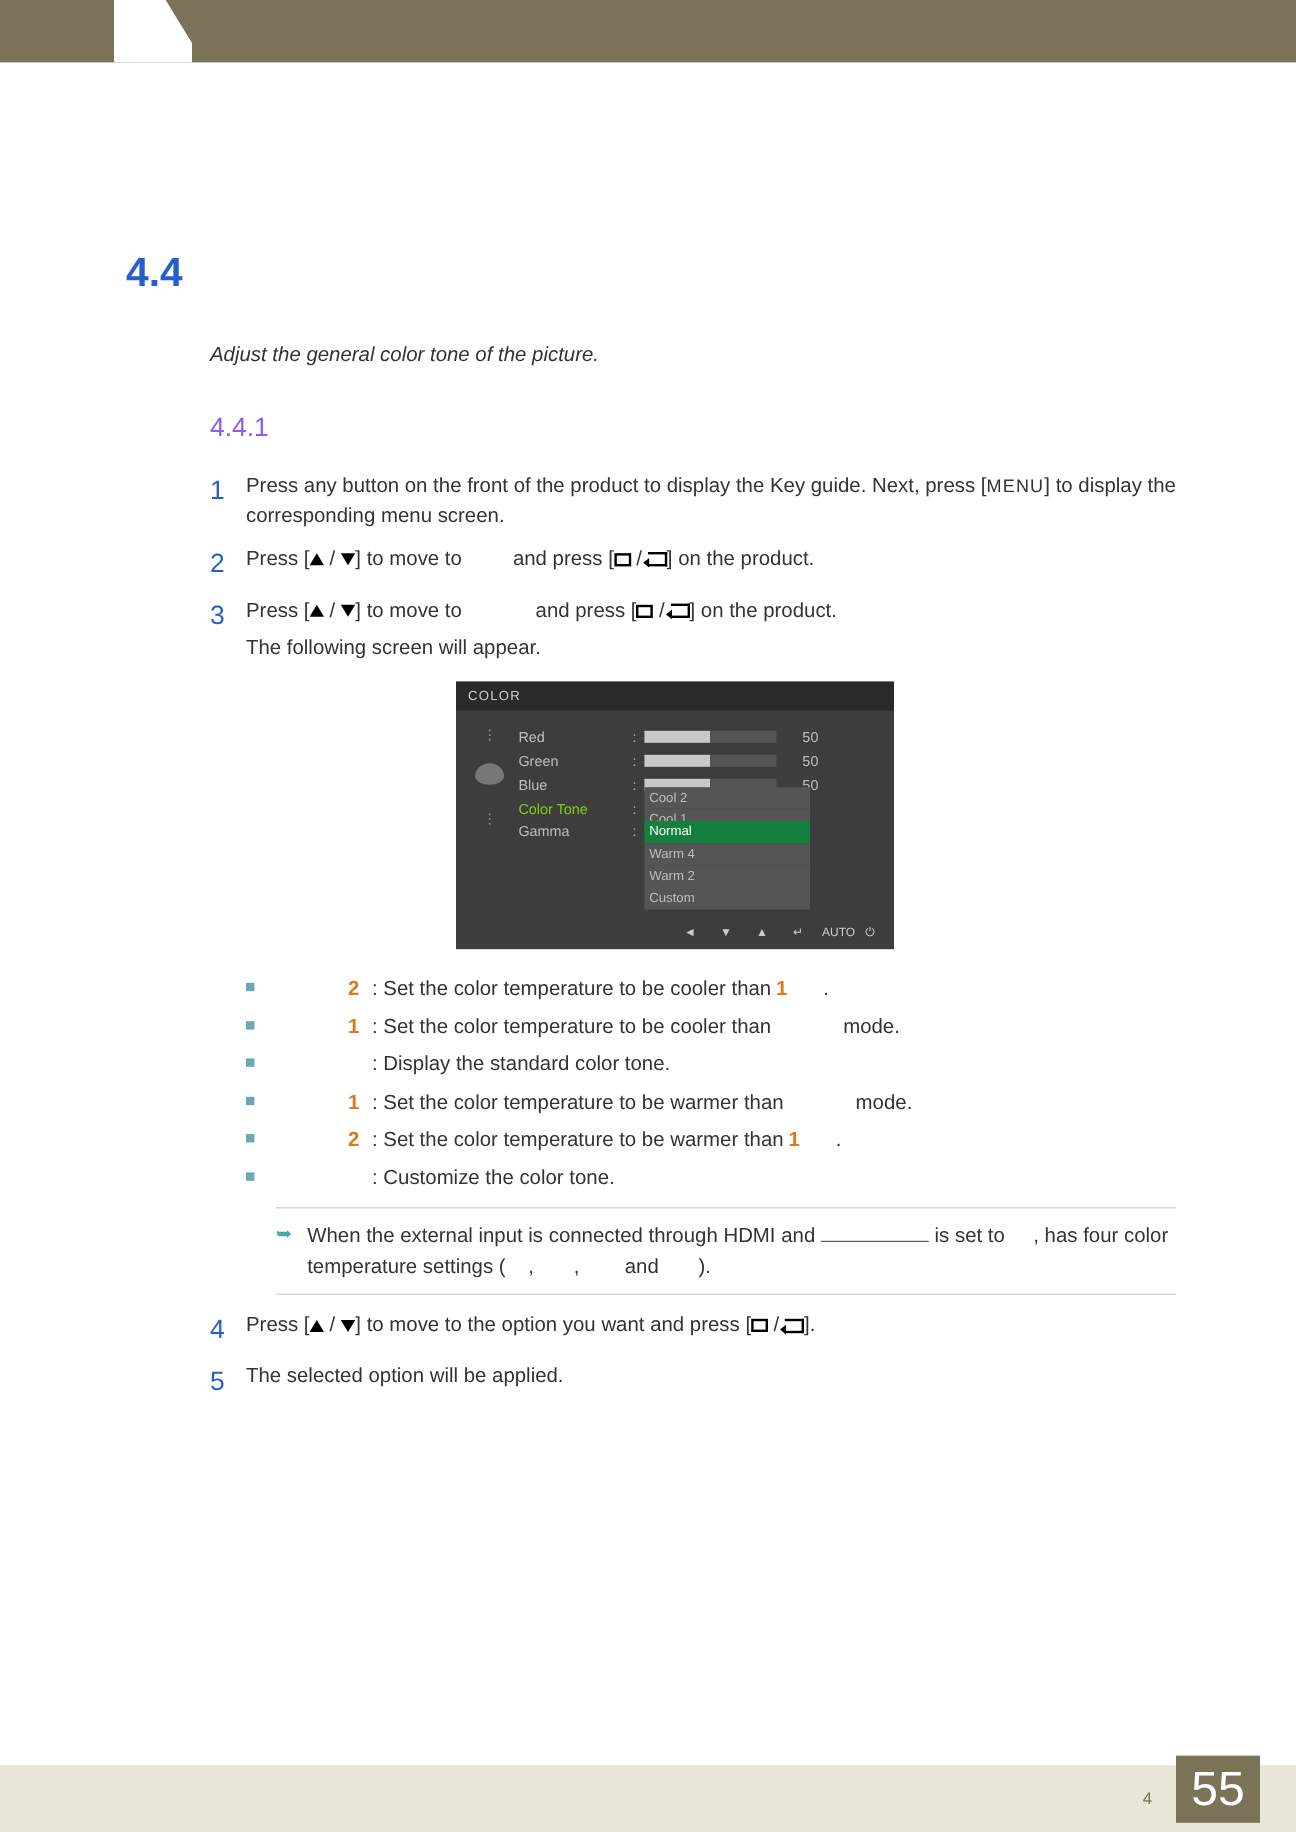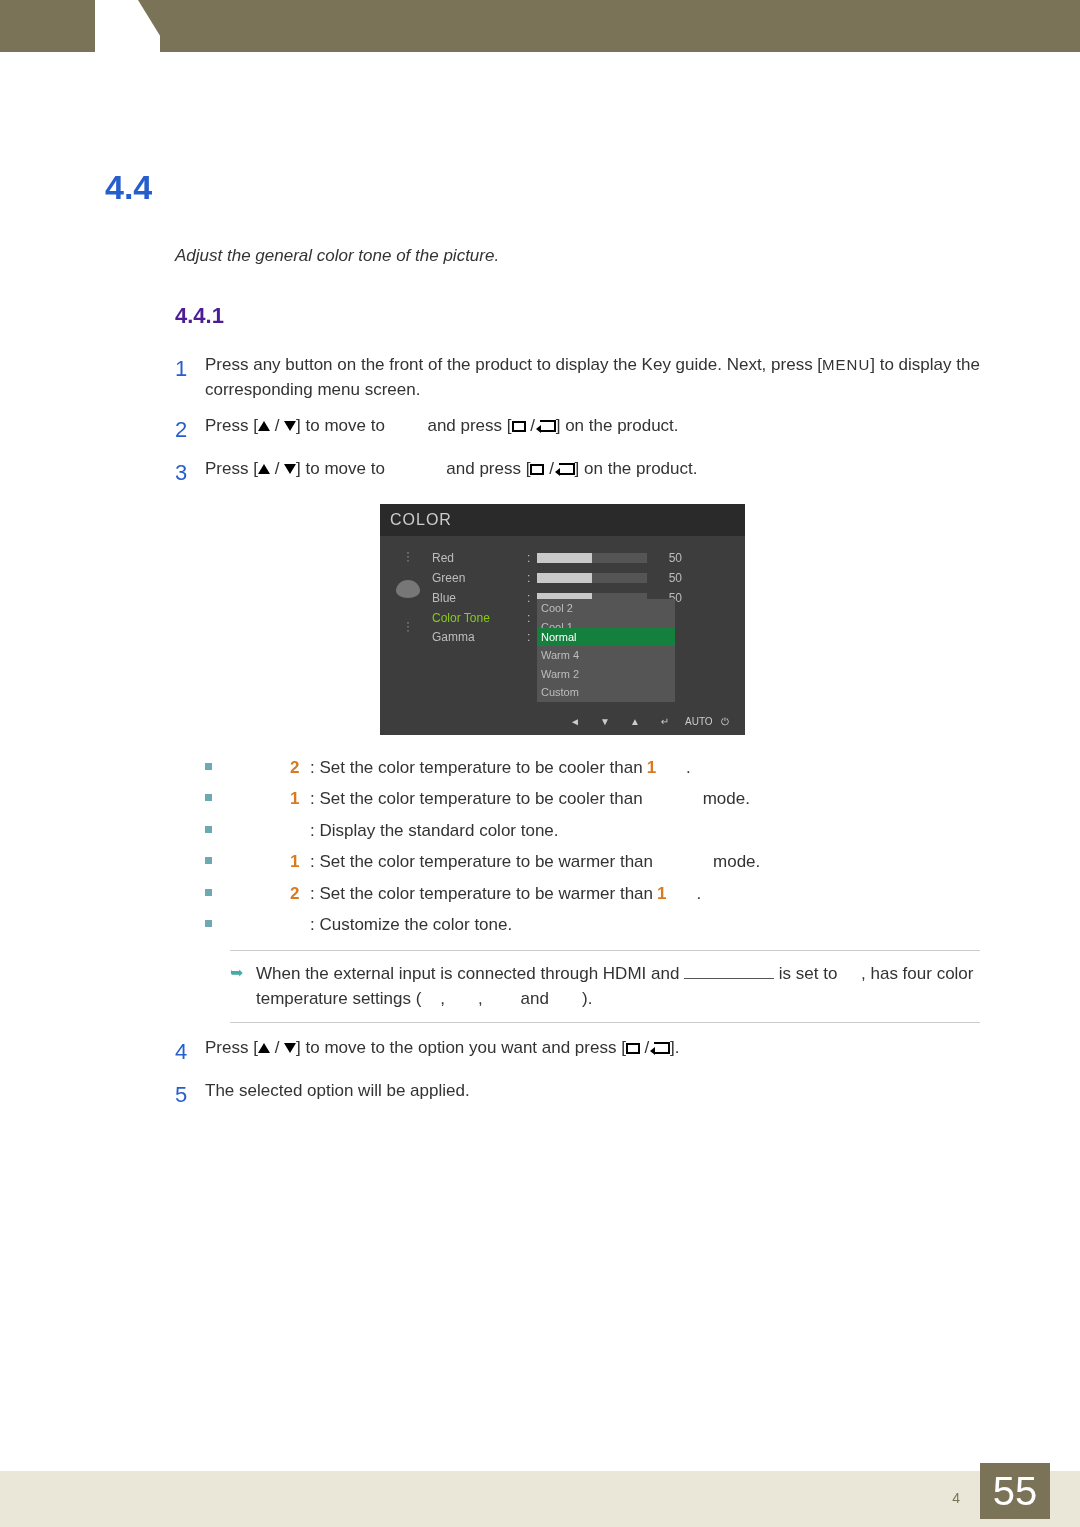--- a/index.html
+++ b/index.html
@@ -36,32 +36,32 @@
   .content {
     position: absolute;
     top: 90px;
     left: 105px;
     right: 60px;
   }
   .section-num {
     font-size: 34px;
     color: #265fcc;
     font-weight: bold;
-    margin-top: 72px;
+    margin-top: 112px;
     margin-bottom: 30px;
   }
   .intro {
     margin-left: 70px;
     margin-bottom: 30px;
     font-style: italic;
   }
   .subsection-num {
     font-size: 22px;
-    color: #4c1d95;
-    font-weight: bold;
+    color: #8b5cf6;
+    font-weight: normal;
     margin-left: 70px;
     margin-bottom: 20px;
   }
   .step {
     margin-left: 70px;
     margin-bottom: 10px;
     display: flex;
   }
   .step-num {
     color: #265fcc;
@@ -81,21 +81,21 @@
     width: 365px;
     margin: 15px auto 20px;
     background: #3d3d3d;
     font-size: 12px;
     color: #bdbdbd;
   }
   .osd-header {
     background: #2a2a2a;
     color: #ccc;
     padding: 4px 10px;
-    font-size: 16px;
+    font-size: 11px;
     letter-spacing: 1px;
   }
   .osd-body {
     display: flex;
     padding: 12px 12px 6px 8px;
   }
   .osd-left { width: 40px; text-align:center; color:#888;}
   .osd-center { flex:1; padding-left:4px;}
   .osd-row { display:flex; align-items:center; height:20px;}
   .osd-label { width:95px; }
@@ -197,20 +197,21 @@
       <span>and press [</span><span class="icon-box"></span> / <span class="icon-enter"></span><span>] on the product.</span>
     </div>
   </div>
 
   <div class="step">
     <div class="step-num">3</div>
     <div class="step-body">
       <span>Press [</span><span class="tri-up"></span> / <span class="tri-down"></span><span>] to move to </span>
       &nbsp;&nbsp;&nbsp;&nbsp;&nbsp;&nbsp;&nbsp;&nbsp;&nbsp;&nbsp;&nbsp;
       <span>and press [</span><span class="icon-box"></span> / <span class="icon-enter"></span><span>] on the product.</span>
+      <div style="margin-top:6px;">The following screen will appear.</div>
     </div>
   </div>
 
   <div class="osd">
     <div class="osd-header">COLOR</div>
     <div class="osd-body">
       <div class="osd-left">
         <div style="height:12px;">︙</div>
         <div class="palette-icon"></div>
         <div style="height:12px;">︙</div>

